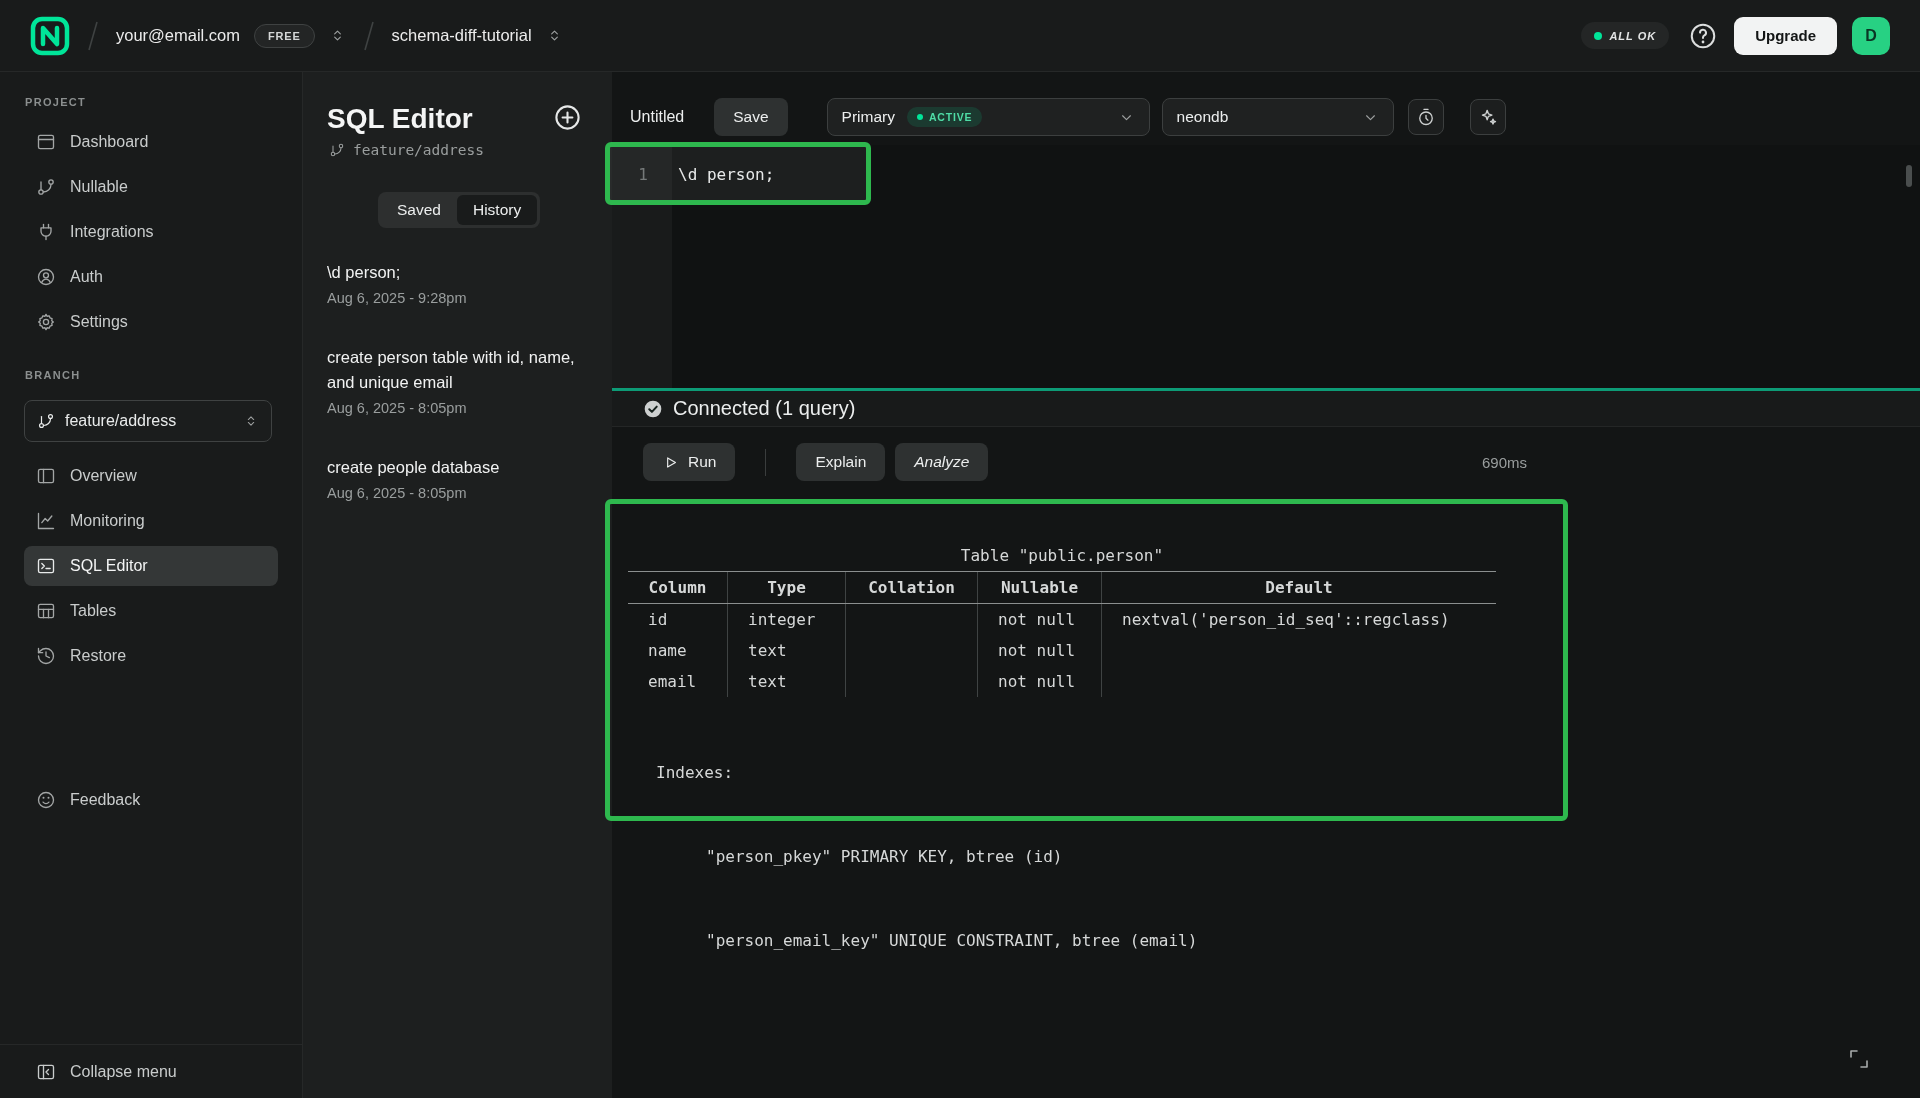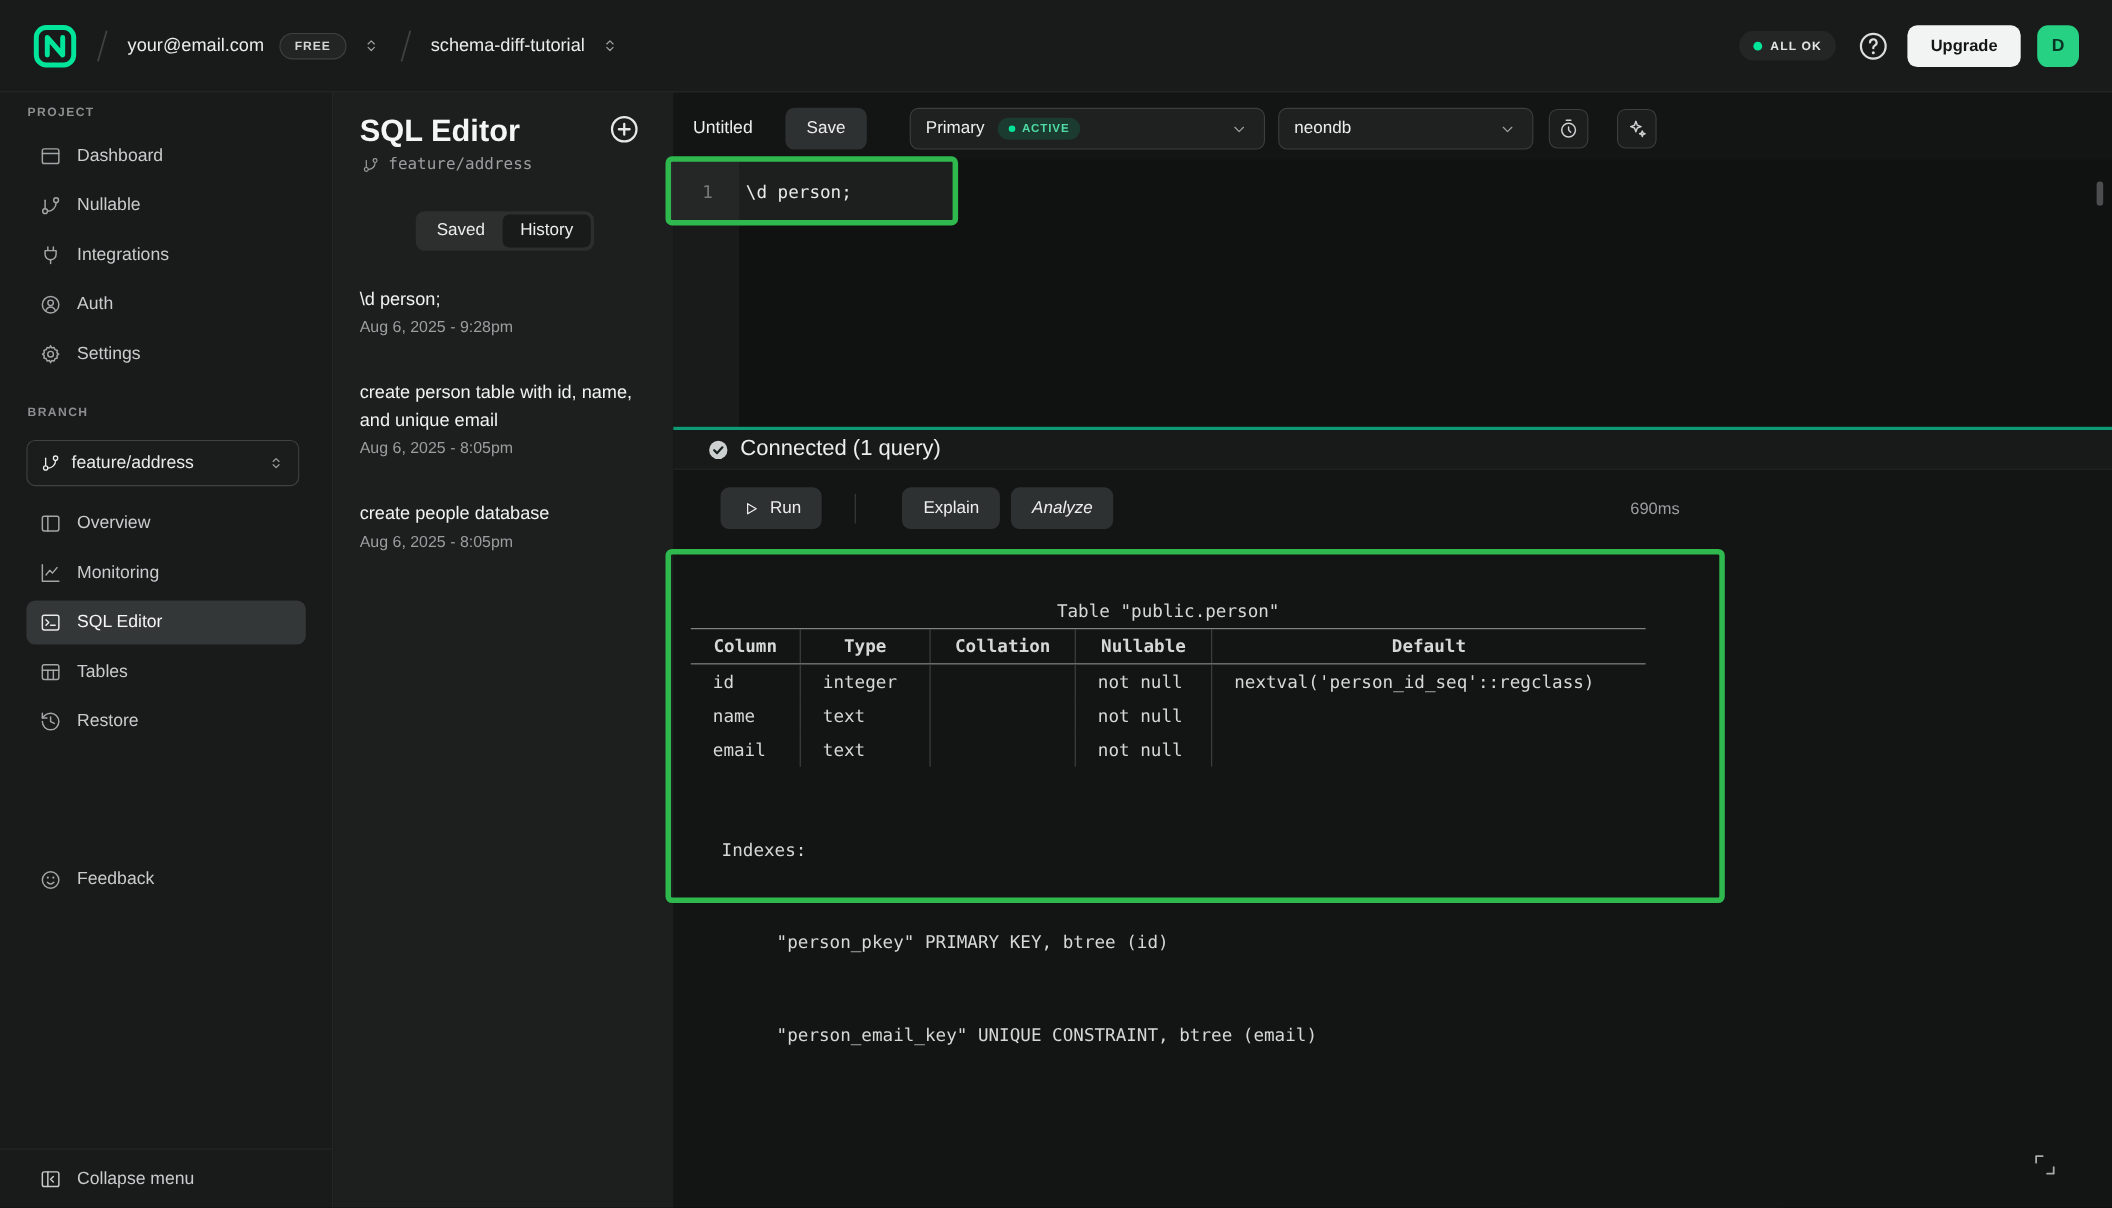--- a/index.html
+++ b/index.html
@@ -3,31 +3,31 @@
 <meta charset="utf-8">
 <style>
   * { box-sizing: border-box; margin: 0; padding: 0; }
   html,body { width:1920px; height:1098px; background:#000; }
   body { font-family:"Liberation Sans", sans-serif; color:#e6e8e8; overflow:hidden; }
   .app { position:relative; width:1920px; height:1098px; background:#131515; overflow:hidden; }
 
   svg.ic { stroke:currentColor; fill:none; stroke-width:1.6; stroke-linecap:round; stroke-linejoin:round; display:block; }
 
   
-  .topbar { position:absolute; top:0; left:0; right:0; height:84px; background:#191b1b;
+  .topbar { position:absolute; top:0; left:0; right:0; height:72px; background:#191b1b;
             border-bottom:1px solid #262828; display:flex; align-items:center; padding:0 30px; z-index:10; }
   .logo { width:40px; height:40px; flex:0 0 auto; }
   .crumb-slash { color:#3f4242; margin:0 16px; flex:0 0 auto; }
   .crumb-text { font-size:16.5px; color:#ececec; white-space:nowrap; }
   .pill-free { margin-left:14px; font-size:11px; font-weight:bold; letter-spacing:.8px; color:#d4d7d7;
                background:#232525; border:1px solid #3f4242; border-radius:999px; padding:5px 13px; }
   .updown { color:#9da0a0; margin-left:14px; cursor:pointer; }
   .topbar-right { margin-left:auto; display:flex; align-items:center; }
   .pill-status { display:flex; align-items:center; gap:7px; background:#242626; border-radius:999px;
-                 height:27px; padding:0 13px; font-size:11px; font-weight:bold; letter-spacing:1px; color:#e3e5e5; }
+                 height:27px; padding:0 13px; font-size:11px; font-weight:bold; letter-spacing:1px; color:#e3e5e5;font-style:italic; }
   .dot-green { width:8px; height:8px; border-radius:50%; background:#00e599; }
   .help-btn { width:31px; height:31px; margin-left:18px; color:#dcdede; display:flex; align-items:center; justify-content:center; cursor:pointer; }
   .upgrade-btn { margin-left:16px; height:38px; padding:0 21px; background:#f2f3f3; color:#141616;
                  border:none; border-radius:9px; font-size:15px; font-weight:bold; font-family:inherit; cursor:pointer; }
   .avatar { margin-left:15px; width:38px; height:38px; border-radius:10px; background:#27d183;
             color:#0a3524; font-size:16px; font-weight:bold; display:flex; align-items:center; justify-content:center; }
 
   
   .sidebar { position:absolute; top:72px; left:0; width:303px; bottom:0; background:#191b1b;
              border-right:1px solid #262828; z-index:5; }
@@ -60,21 +60,21 @@
   .history-item { margin-bottom:36px; cursor:pointer; }
   .history-item .h-title { font-size:16.5px; color:#f1f2f2; line-height:25px; overflow-wrap:break-word; }
   .history-item .h-date { font-size:14.5px; color:#9a9e9e; line-height:22px; margin-top:2px; }
 
   
   .main { position:absolute; top:72px; left:612px; right:0; bottom:0; background:#131515; }
   .editor-toolbar { position:absolute; top:0; left:0; right:0; height:73px; display:flex;
                     align-items:flex-start; padding:26px 18px 0 18px; }
   .query-tab { font-size:16px; color:#eceeee; line-height:38px; }
   .btn { display:inline-flex; align-items:center; justify-content:center; gap:9px; height:38px; padding:0 19px;
-         background:#2e3131; color:#eceeee; border:none; border-radius:8px; font-size:15.5px; font-family:inherit; cursor:pointer;margin-left:12px; }
+         background:#2e3131; color:#eceeee; border:none; border-radius:8px; font-size:15.5px; font-family:inherit; cursor:pointer; }
   .btn-save { margin-left:30px; }
   .select { display:flex; align-items:center; height:38px; background:#1f2121; border:1px solid #3c3f3f;
             border-radius:8px; padding:0 14px; font-size:15.5px; color:#eceeee; cursor:pointer; }
   .select .chev { margin-left:auto; color:#9da0a0; }
   .select-compute { width:323px; margin-left:39px; }
   .select-db { width:232px; margin-left:12px; }
   .badge-active { display:inline-flex; align-items:center; gap:6px; margin-left:12px; background:rgba(0,229,153,.13);
                   color:#4fdca6; border-radius:999px; padding:4px 10px; font-size:10.5px; font-weight:bold; letter-spacing:.8px; }
   .badge-active .dot-green { width:6px; height:6px; }
   .icon-btn { width:36px; height:36px; border:1px solid #3c3f3f; border-radius:8px; background:#1c1e1e;

